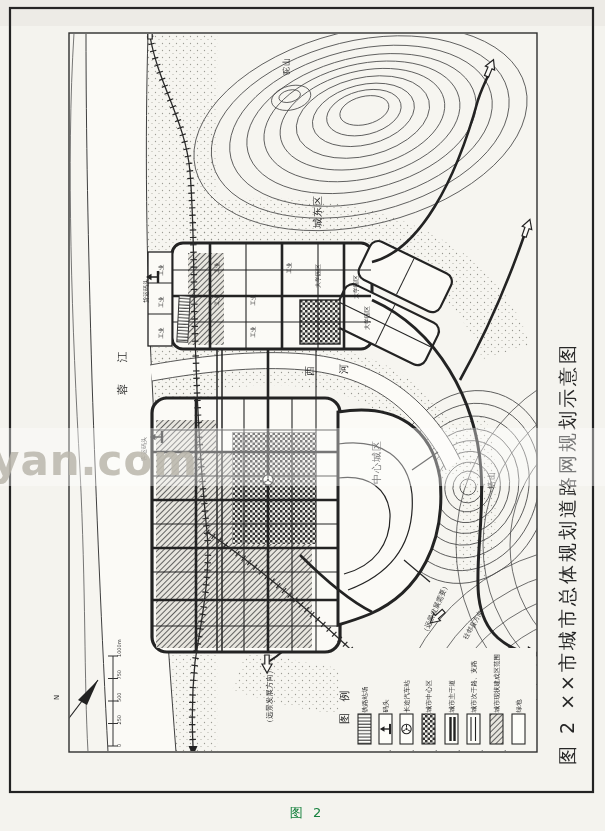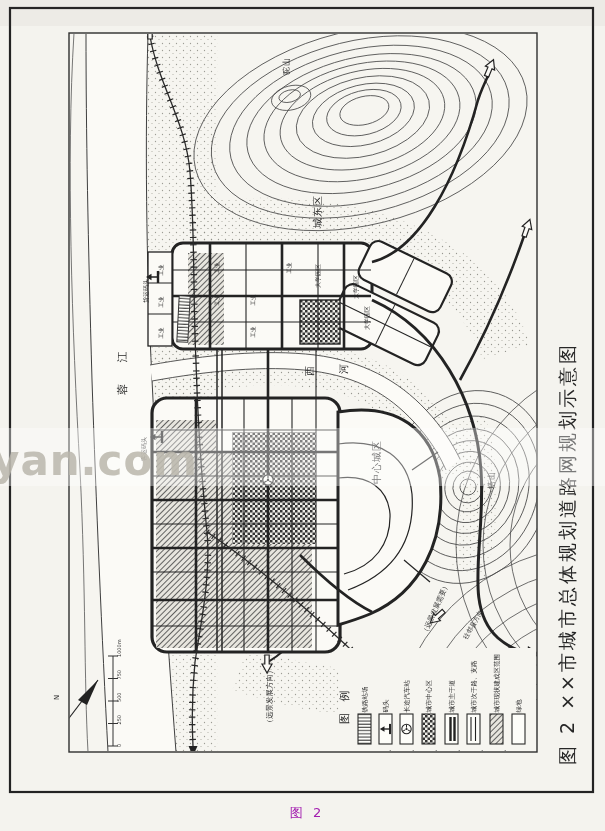--- a/index.html
+++ b/index.html
@@ -7,21 +7,21 @@
         font-family:"DejaVu Sans",sans-serif;color:#262626;}
   .page svg{position:absolute;left:0;top:0;}
   
   .vl{position:absolute;white-space:nowrap;line-height:1;transform:rotate(-90deg);
       transform-origin:0 100%;color:#262626;}
   .tilt{position:absolute;white-space:nowrap;line-height:1;transform-origin:0 100%;color:#2e2e2e;}
   .watermark{position:absolute;left:-8px;top:436px;font-size:42px;font-weight:bold;
              color:rgba(186,182,172,.85);letter-spacing:1px;z-index:9;}
   .band{position:absolute;left:0;width:605px;pointer-events:none;z-index:8;}
   .caption{position:absolute;left:262px;top:804px;width:90px;text-align:center;
-           font-size:13px;letter-spacing:3px;color:#a21caf;}
+           font-size:13px;letter-spacing:3px;color:#15803d;}
 </style>
 </head>
 <body>
 
 <div class="page">
 
 <svg width="605" height="831" viewBox="0 0 605 831">
   <defs>
     <clipPath id="mapclip">
           <rect x="69.5" y="34" width="467" height="717"></rect>

